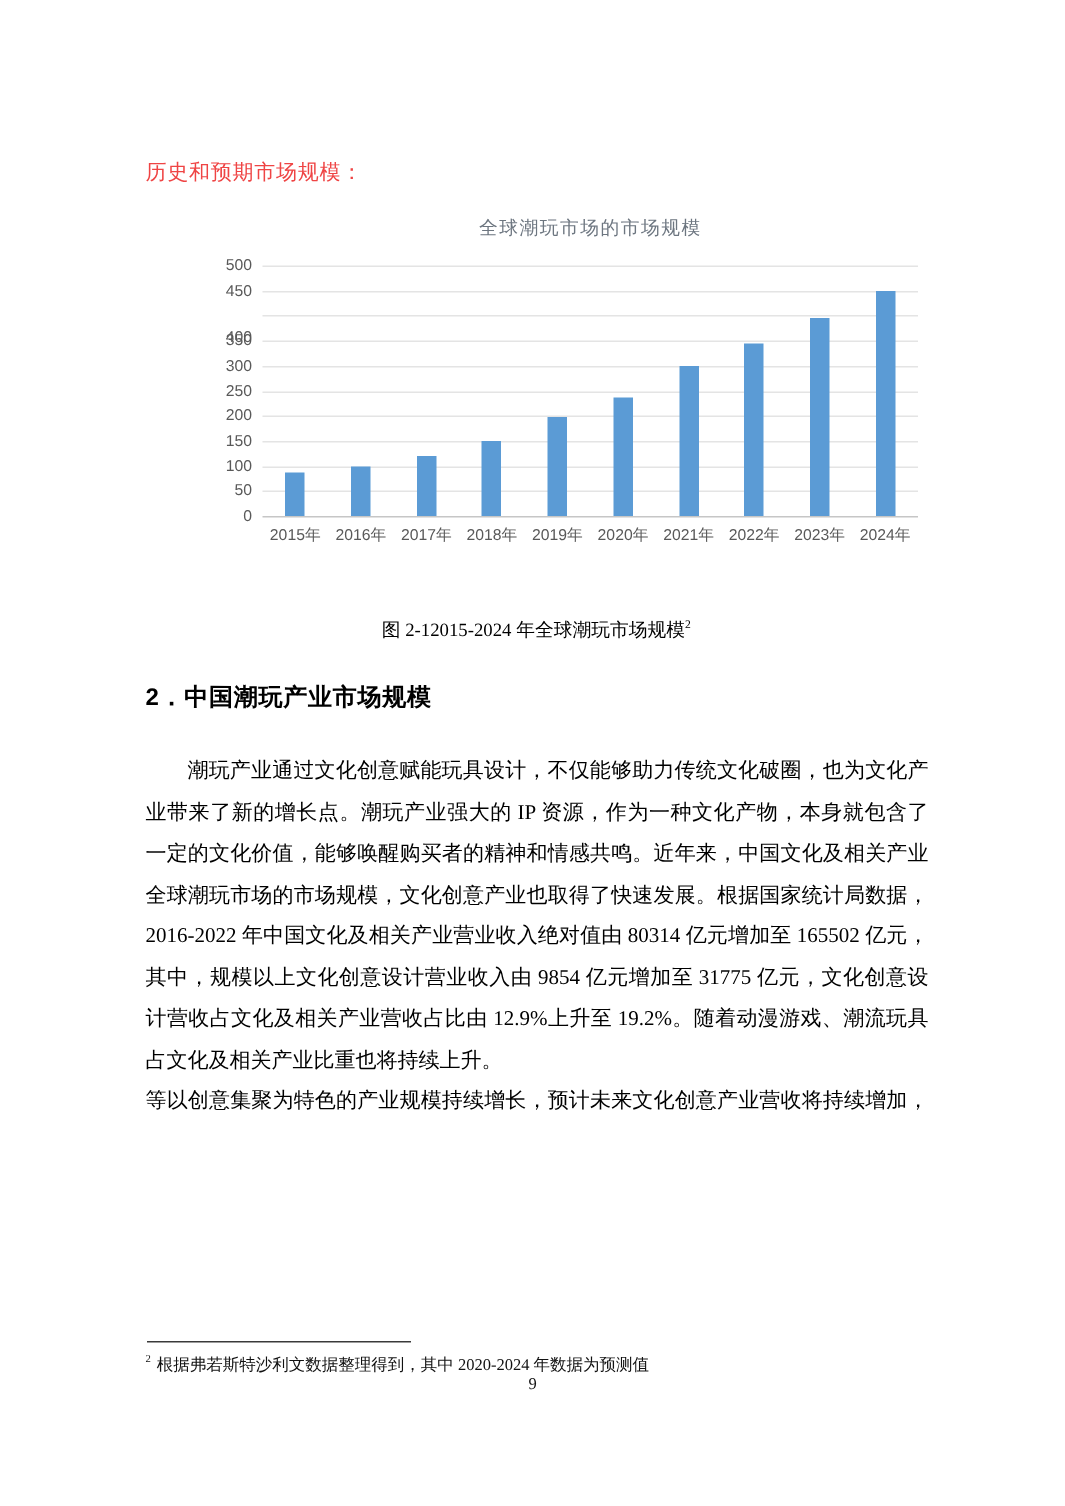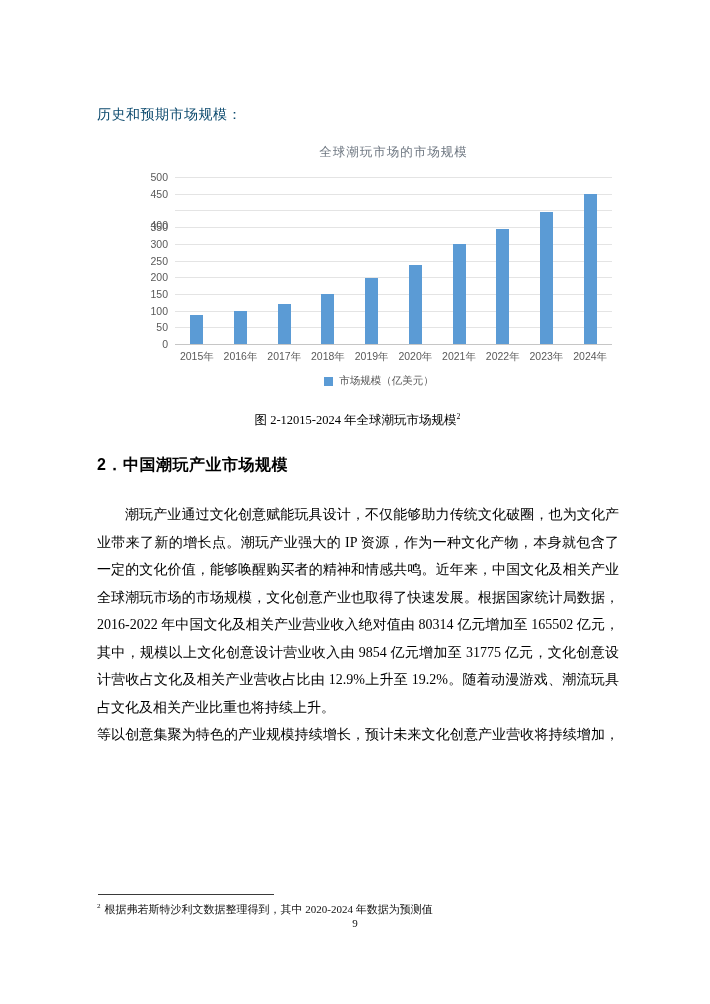--- a/index.html
+++ b/index.html
@@ -13,21 +13,21 @@
     color: #1a1a1a;
     overflow: hidden;
   }
 
   
   .intro-line {
     position: absolute;
     left: 97px; top: 106px;
     font-size: 14px;
     letter-spacing: 0.5px;
-    color: #0c4a6e;
+    color: #ef4444;
   }
 
   
   .chart-wrap {
     position: absolute;
     left: 140px; top: 143px;
     width: 478px; height: 252px;
     font-family: "Liberation Sans", "DejaVu Sans", sans-serif;
     color: #595959;
   }
@@ -197,24 +197,20 @@
         <div class="xtick" style="left: 43.7px; width: 43.7px;">2016年</div>
         <div class="xtick" style="left: 87.4px; width: 43.7px;">2017年</div>
         <div class="xtick" style="left: 131.1px; width: 43.7px;">2018年</div>
         <div class="xtick" style="left: 174.8px; width: 43.7px;">2019年</div>
         <div class="xtick" style="left: 218.5px; width: 43.7px;">2020年</div>
         <div class="xtick" style="left: 262.2px; width: 43.7px;">2021年</div>
         <div class="xtick" style="left: 305.9px; width: 43.7px;">2022年</div>
         <div class="xtick" style="left: 349.6px; width: 43.7px;">2023年</div>
         <div class="xtick" style="left: 393.3px; width: 43.7px;">2024年</div>
       </div>
-    <div class="legend">
-      <span class="legend-swatch"></span>
-      <span>市场规模（亿美元）</span>
-    </div>
   <div class="ytick" style="top: 196px;">0</div>
       <div class="ytick" style="top: 179.3px;">50</div>
       <div class="ytick" style="top: 162.6px;">100</div>
       <div class="ytick" style="top: 145.9px;">150</div>
       <div class="ytick" style="top: 129.2px;">200</div>
       <div class="ytick" style="top: 112.5px;">250</div>
       <div class="ytick" style="top: 95.8px;">300</div>
       <div class="ytick" style="top: 79.1px;">350</div>
       <div class="ytick" style="top: 77px;">400</div>
       <div class="ytick" style="top: 45.7px;">450</div>

